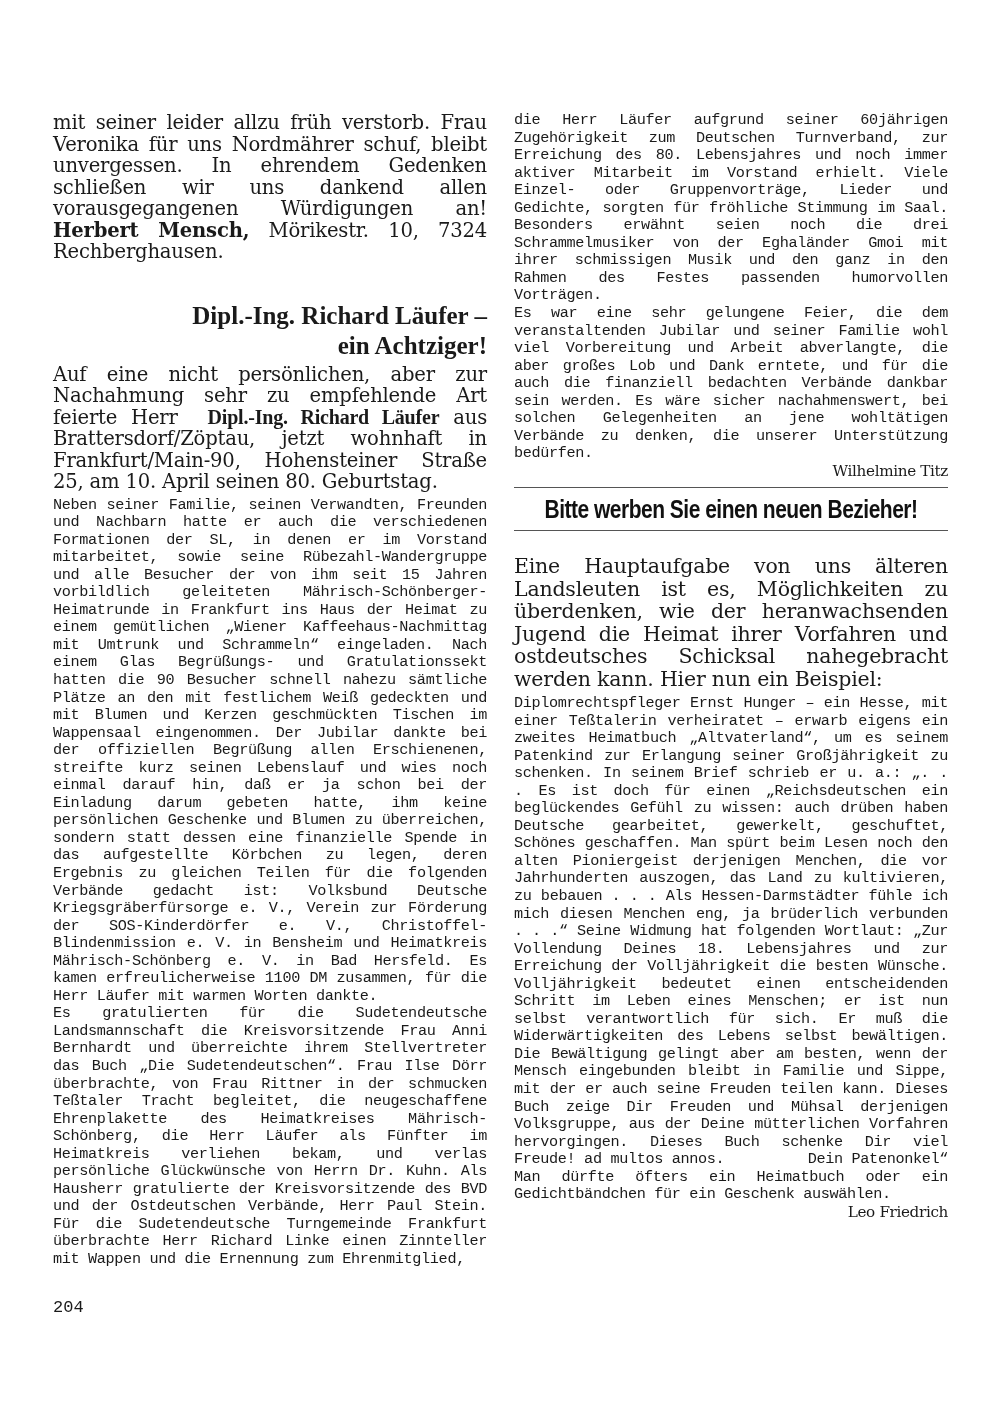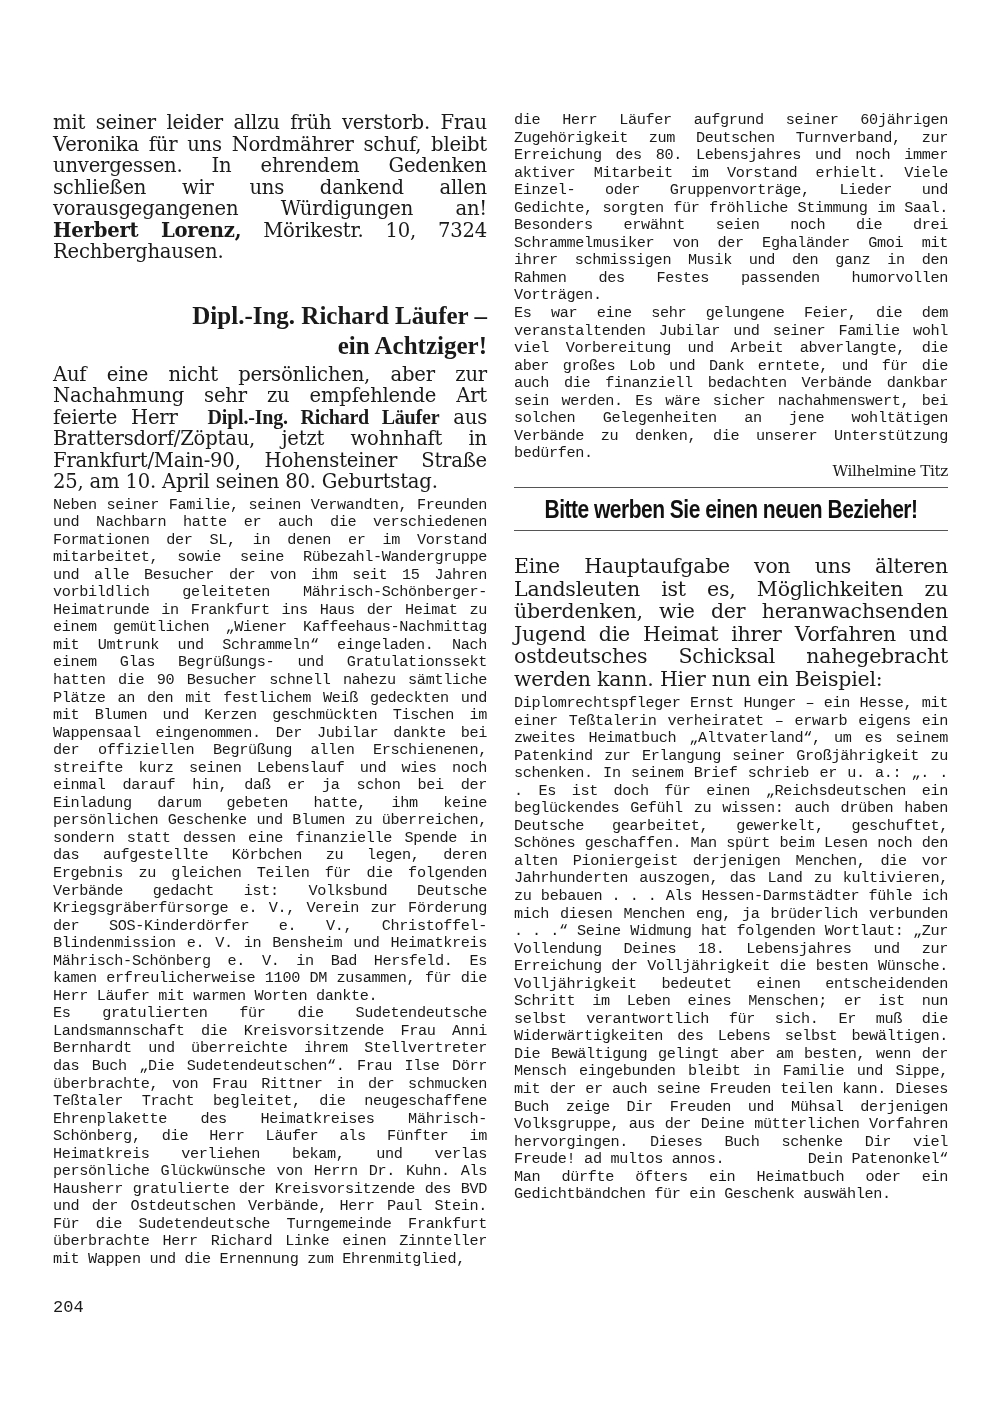--- a/index.html
+++ b/index.html
@@ -19,21 +19,21 @@
   .banner { position: absolute; left: 514px; width: 434px; top: 487px; height: 42px; border-top: 1.5px solid #555; border-bottom: 1.5px solid #555; display: flex; align-items: center; justify-content: center; }
   .banner span { font-family: "Liberation Sans", sans-serif; font-weight: bold; font-size: 25px; letter-spacing: -0.6px; transform: scaleX(0.84); white-space: nowrap; color: #111; }
   .page-number { position: absolute; left: 53px; top: 1298px; font-family: Liberation Mono, monospace; font-size: 17px; }
 </style>
 </head>
 <body>
 
 <div class="page">
 
   <div class="col col-left">
-    <p class="lead"><span>mit seiner leider allzu früh verstorb. Frau Veronika für uns Nordmährer schuf, bleibt unvergessen. In ehrendem Gedenken schließen wir uns dankend allen vorausgegangenen Würdigungen an! </span><b>Herbert Lorenz,</b><span> Mörikestr. 10, 7324 Rechberghausen.</span></p>
+    <p class="lead"><span>mit seiner leider allzu früh verstorb. Frau Veronika für uns Nordmährer schuf, bleibt unvergessen. In ehrendem Gedenken schließen wir uns dankend allen vorausgegangenen Würdigungen an! </span><b>Herbert Mensch,</b><span> Mörikestr. 10, 7324 Rechberghausen.</span></p>
 
     <div style="height:38px"></div>
     <h2 class="heading">
       <span>Dipl.-Ing. Richard Läufer –</span><br>
       <span>ein Achtziger!</span>
     </h2>
     <p class="lead" style="margin-top:3px"><span>Auf eine nicht persönlichen, aber zur Nachahmung sehr zu empfehlende Art feierte Herr </span><b class="times" style="font-size:20px">Dipl.-Ing. Richard Läufer</b><span> aus Brattersdorf/Zöptau, jetzt wohnhaft in Frankfurt/Main-90, Hohensteiner Straße 25, am 10. April seinen 80. Geburtstag.</span></p>
 
     <p class="body" style="margin-top:4px">Neben seiner Familie, seinen Verwandten, Freunden und Nachbarn hatte er auch die verschiedenen Formationen der SL, in denen er im Vorstand mitarbeitet, sowie seine Rübezahl-Wandergruppe und alle Besucher der von ihm seit 15 Jahren vorbildlich geleiteten Mährisch-Schönberger-Heimatrunde in Frankfurt ins Haus der Heimat zu einem gemütlichen „Wiener Kaffeehaus-Nachmittag mit Umtrunk und Schrammeln“ eingeladen. Nach einem Glas Begrüßungs- und Gratulationssekt hatten die 90 Besucher schnell nahezu sämtliche Plätze an den mit festlichem Weiß gedeckten und mit Blumen und Kerzen geschmückten Tischen im Wappensaal eingenommen. Der Jubilar dankte bei der offiziellen Begrüßung allen Erschienenen, streifte kurz seinen Lebenslauf und wies noch einmal darauf hin, daß er ja schon bei der Einladung darum gebeten hatte, ihm keine persönlichen Geschenke und Blumen zu überreichen, sondern statt dessen eine finanzielle Spende in das aufgestellte Körbchen zu legen, deren Ergebnis zu gleichen Teilen für die folgenden Verbände gedacht ist: Volksbund Deutsche Kriegsgräberfürsorge e. V., Verein zur Förderung der SOS-Kinderdörfer e. V., Christoffel-Blindenmission e. V. in Bensheim und Heimatkreis Mährisch-Schönberg e. V. in Bad Hersfeld. Es kamen erfreulicherweise 1100 DM zusammen, für die Herr Läufer mit warmen Worten dankte.</p>
     <p class="body">Es gratulierten für die Sudetendeutsche Landsmannschaft die Kreisvorsitzende Frau Anni Bernhardt und überreichte ihrem Stellvertreter das Buch „Die Sudetendeutschen“. Frau Ilse Dörr überbrachte, von Frau Rittner in der schmucken Teßtaler Tracht begleitet, die neugeschaffene Ehrenplakette des Heimatkreises Mährisch-Schönberg, die Herr Läufer als Fünfter im Heimatkreis verliehen bekam, und verlas persönliche Glückwünsche von Herrn Dr. Kuhn. Als Hausherr gratulierte der Kreisvorsitzende des BVD und der Ostdeutschen Verbände, Herr Paul Stein. Für die Sudetendeutsche Turngemeinde Frankfurt überbrachte Herr Richard Linke einen Zinnteller mit Wappen und die Ernennung zum Ehrenmitglied,</p>
@@ -46,16 +46,17 @@
   </div>
 
   <div class="banner">
     <span>Bitte werben Sie einen neuen Bezieher!</span>
   </div>
 
   <div class="col col-right" style="top:552px">
     <p class="lead" style="margin-top:3px; font-size:20.5px; line-height:22.5px">Eine Hauptaufgabe von uns älteren Landsleuten ist es, Möglichkeiten zu überdenken, wie der heranwachsenden Jugend die Heimat ihrer Vorfahren und ostdeutsches Schicksal nahegebracht werden kann. Hier nun ein Beispiel:</p>
     <p class="body" style="margin-top:5px"><span>Diplomrechtspfleger Ernst Hunger – ein Hesse, mit einer Teßtalerin verheiratet – erwarb eigens ein zweites Heimatbuch „Altvaterland“, um es seinem Patenkind zur Erlangung seiner Großjährigkeit zu schenken. In seinem Brief schrieb er u. a.: „. . . Es ist doch für einen „Reichsdeutschen ein beglückendes Gefühl zu wissen: auch drüben haben Deutsche gearbeitet, gewerkelt, geschuftet, Schönes geschaffen. Man spürt beim Lesen noch den alten Pioniergeist derjenigen Menchen, die vor Jahrhunderten auszogen, das Land zu kultivieren, zu bebauen . . . Als Hessen-Darmstädter fühle ich mich diesen Menchen eng, ja brüderlich verbunden . . .“ Seine Widmung hat folgenden Wortlaut: „Zur Vollendung Deines 18. Lebensjahres und zur Erreichung der Volljährigkeit die besten Wünsche. Volljährigkeit bedeutet einen entscheidenden Schritt im Leben eines Menschen; er ist nun selbst verantwortlich für sich. Er muß die Widerwärtigkeiten des Lebens selbst bewältigen. Die Bewältigung gelingt aber am besten, wenn der Mensch eingebunden bleibt in Familie und Sippe, mit der er auch seine Freuden teilen kann. Dieses Buch zeige Dir Freuden und Mühsal derjenigen Volksgruppe, aus der Deine mütterlichen Vorfahren hervorgingen. Dieses Buch schenke Dir viel Freude! ad multos annos.</span> <span style="float:right">Dein Patenonkel“</span></p>
     <p class="body" style="clear:both">Man dürfte öfters ein Heimatbuch oder ein Gedichtbändchen für ein Geschenk auswählen.</p>
+    <div class="sig">Leo Friedrich</div>
   </div>
 
   <div class="page-number">204</div>
 </div>
 
 </body></html>

